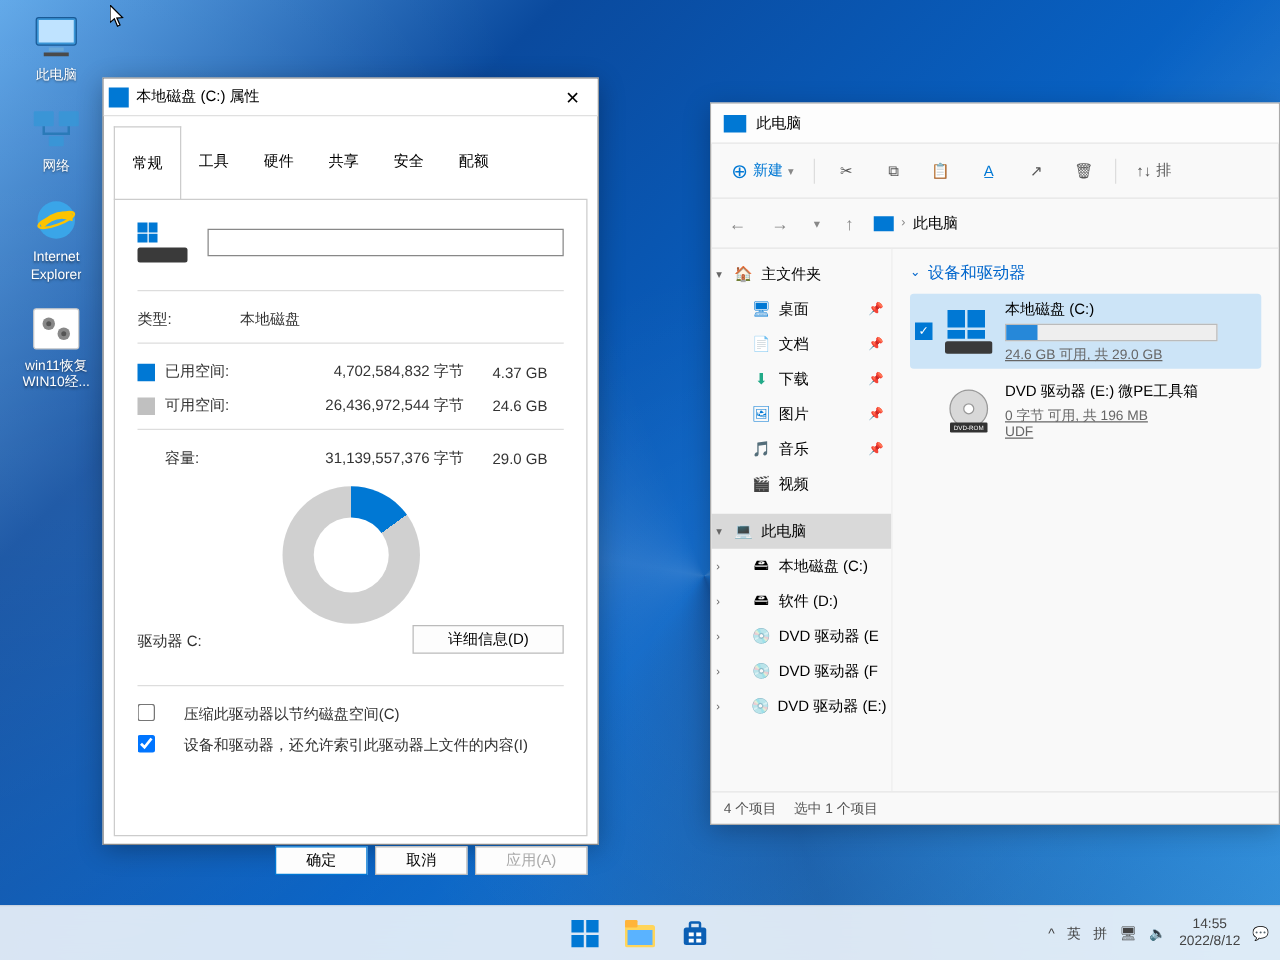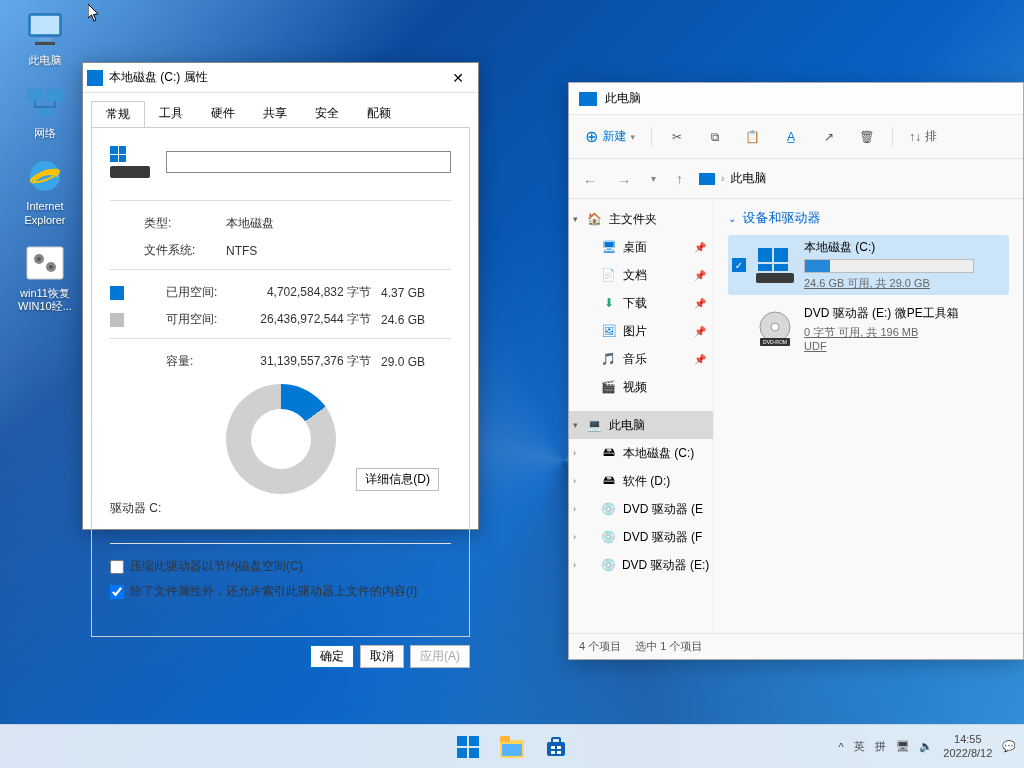--- a/index.html
+++ b/index.html
@@ -5,51 +5,51 @@
 * { margin:0; padding:0; box-sizing:border-box; font-family:"Segoe UI","Microsoft YaHei",sans-serif; }
 body { width:1024px; height:768px; overflow:hidden; background:linear-gradient(135deg,#3a8dde 0%,#0a4a9e 30%,#0862c4 60%,#1e7fd6 100%); position:relative; }
 .wallpaper{position:absolute;inset:0;background:radial-gradient(circle at 60% 70%,rgba(255,255,255,0.08) 0%,transparent 40%),linear-gradient(135deg,#5ba5e8 0%,#0a4a9e 25%,#0862c4 55%,#3a9de8 100%);}
 .wallpaper::after{content:"";position:absolute;inset:0;background:conic-gradient(from 40deg at 55% 60%,transparent 0deg,rgba(255,255,255,0.15) 30deg,transparent 60deg,rgba(10,30,80,0.3) 120deg,transparent 180deg,rgba(255,255,255,0.1) 240deg,transparent 300deg);}
 .desktop-icons{position:absolute;top:10px;left:10px;display:flex;flex-direction:column;gap:16px;}
 .di{width:70px;display:flex;flex-direction:column;align-items:center;gap:4px;color:#fff;font-size:11px;text-shadow:0 1px 2px rgba(0,0,0,0.5);cursor:pointer;}
 .di .ic{width:40px;height:40px;display:flex;align-items:center;justify-content:center;}
 .di .lbl{text-align:center;line-height:1.2;max-width:68px;overflow:hidden;}
 .cursor{position:absolute;top:4px;left:88px;z-index:9999;pointer-events:none;}
 
-.prop{position:absolute;top:62px;left:82px;width:397px;height:468px;background:#fff;border:1px solid #888;box-shadow:0 4px 20px rgba(0,0,0,0.3);}
+.prop{position:absolute;top:62px;left:82px;width:397px;height:614px;background:#fff;border:1px solid #888;box-shadow:0 4px 20px rgba(0,0,0,0.3);}
 .prop-title{height:30px;display:flex;align-items:center;padding:0 4px;background:#fff;border-bottom:1px solid #e0e0e0;}
 .prop-title .ti{width:16px;height:16px;margin-right:6px;background:#0078d4;}
 .prop-title .tt{font-size:12px;flex:1;}
 .prop-title .cx{width:32px;height:28px;display:flex;align-items:center;justify-content:center;cursor:pointer;font-size:14px;}
 .tabs{display:flex;padding:8px 8px 0 8px;font-size:12px;gap:0;}
-.tab{padding:4px 14px;cursor:pointer;}
+.tab{padding:20px 14px;cursor:pointer;}
 .tab.act{border:1px solid #ccc;border-bottom:1px solid #fff;margin-bottom:-1px;background:#fff;}
 .prop-body{border:1px solid #ccc;margin:0 8px 8px 8px;padding:18px 18px 10px 18px;height:510px;font-size:12px;color:#333;position:relative;}
 .row{display:flex;align-items:center;margin-bottom:10px;}
 .drive-row{display:flex;align-items:center;gap:16px;margin-bottom:22px;}
 .drive-ic{width:40px;height:32px;position:relative;}
 .drive-ic .win{position:absolute;top:0;left:0;width:16px;height:16px;display:grid;grid-template:1fr 1fr/1fr 1fr;gap:1px;}
 .drive-ic .win span{background:#0078d4;}
 .drive-ic .slab{position:absolute;bottom:0;left:0;width:40px;height:12px;background:#3a3a3a;border-radius:2px;}
 .drive-name{flex:1;height:22px;border:1px solid #888;padding:2px 4px;}
 .sep{border-top:1px solid #ddd;margin:8px 0 14px 0;}
-.lbl2{width:82px;margin-left:34px;}
+.lbl2{width:82px;}
 .sw{width:14px;height:14px;margin-right:8px;}
 .sw.blue{background:#0078d4;}
 .sw.grey{background:#c0c0c0;}
 .valb{text-align:right;flex:1;}
-.valgb{width:70px;text-align:left;margin-left:10px;}
+.valgb{width:70px;text-align:center;margin-left:10px;}
 .donut{width:110px;height:110px;margin:14px auto 6px;border-radius:50%;background:conic-gradient(#0078d4 0 54deg,#d0d0d0 54deg 360deg);}
 .donut-in{width:60px;height:60px;background:#fff;border-radius:50%;position:relative;top:25px;left:25px;}
 .dlbl{text-align:left;margin-bottom:8px;}
-.detbtn{position:absolute;right:30px;top:340px;height:23px;padding:0 8px;border:1px solid #bbb;background:#fdfdfd;font-size:12px;cursor:pointer;}
-.chk{display:flex;align-items:center;gap:6px;margin-top:8px;font-size:12px;}
+.detbtn{position:absolute;right:18px;top:340px;height:23px;padding:0 27px;border:1px solid #bbb;background:#fdfdfd;font-size:12px;cursor:pointer;}
+.chk{display:flex;gap:23px;margin-top:8px;font-size:12px;}
 .chk input{width:14px;height:14px;}
 .btnrow{display:flex;justify-content:flex-end;gap:6px;padding:0 8px 8px;}
-.btn{height:23px;padding:0 9px;border:1px solid #bbb;background:#fdfdfd;font-size:12px;cursor:pointer;}
+.btn{height:23px;padding:0 24px;border:1px solid #bbb;background:#fdfdfd;font-size:12px;cursor:pointer;}
 .btn.def{border:1px solid #0078d4;}
 .btn:disabled{color:#aaa;cursor:default;}
 
 .expl{position:absolute;top:82px;left:568px;width:456px;height:578px;background:#f9f9f9;border:1px solid #aaa;box-shadow:0 4px 20px rgba(0,0,0,0.25);display:flex;flex-direction:column;}
 .expl-title{height:32px;display:flex;align-items:center;padding:0 10px;border-bottom:1px solid #e5e5e5;background:#fdfdfd;}
 .expl-title .ic2{width:18px;height:14px;background:#0078d4;margin-right:8px;}
 .expl-title .tt2{font-size:12px;}
 .toolbar{height:44px;display:flex;align-items:center;padding:0 8px;gap:4px;border-bottom:1px solid #e5e5e5;}
 .tbtn{height:30px;padding:0 8px;display:flex;align-items:center;gap:4px;font-size:12px;color:#555;border-radius:4px;cursor:pointer;}
 .tbtn.new{color:#0078d4;}
@@ -337,24 +337,20 @@
           </div>
         <div class="slab"></div>
       </div>
       <input class="drive-name" type="text" value="" style="">
     </div>
     <div class="sep"></div>
     <div class="row">
         <span class="lbl2">类型:</span>
         <span>本地磁盘</span>
       </div>
-    <div class="row">
-        <span class="lbl2">文件系统:</span>
-        <span>NTFS</span>
-      </div>
     <div class="sep"></div>
     <div class="row">
         <span class="sw blue"></span>
         <span class="lbl2">已用空间:</span>
         <span class="valb">4,702,584,832 字节</span>
         <span class="valgb">4.37 GB</span>
       </div>
     <div class="row">
         <span class="sw grey"></span>
         <span class="lbl2">可用空间:</span>
@@ -373,21 +369,21 @@
       </div>
     <div class="dlbl">驱动器 C:</div>
     <button class="detbtn">详细信息(D)</button>
     <div class="sep" style="margin-top:26px"></div>
     <label class="chk">
         <input type="checkbox" style="">
         <span>压缩此驱动器以节约磁盘空间(C)</span>
       </label>
     <label class="chk">
         <input type="checkbox" checked="" style="">
-        <span>除了文件属性外，还允许索引此驱动器上文件的内容(I)</span>
+        <span>设备和驱动器，还允许索引此驱动器上文件的内容(I)</span>
       </label>
   </div>
   <div class="btnrow">
     <button class="btn def">确定</button>
     <button class="btn">取消</button>
     <button class="btn" disabled="">应用(A)</button>
   </div>
 </div>
 
 <div class="taskbar">

